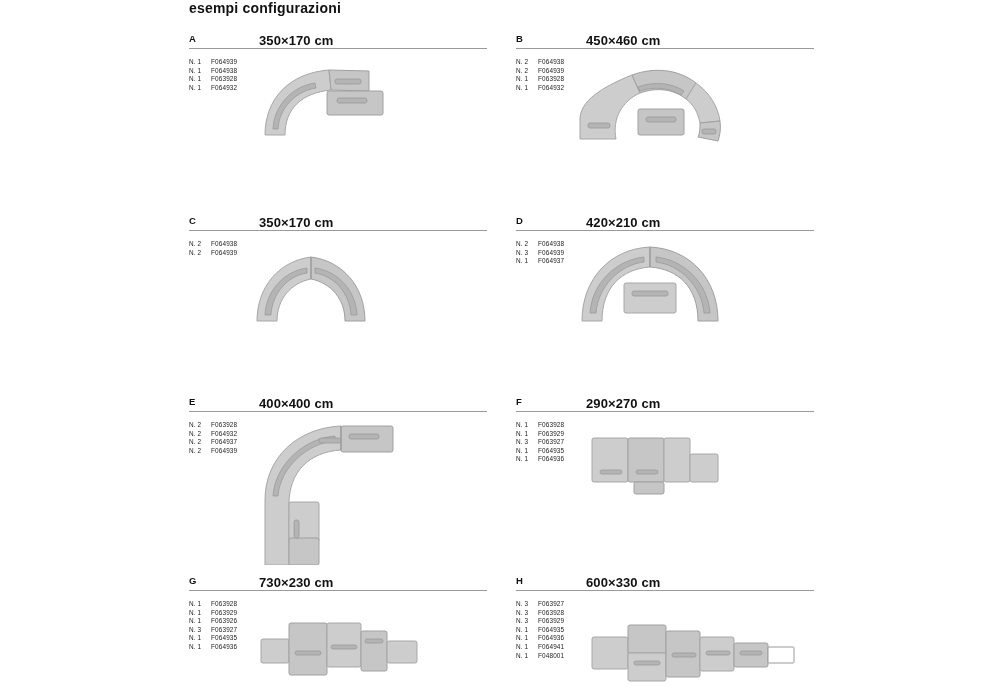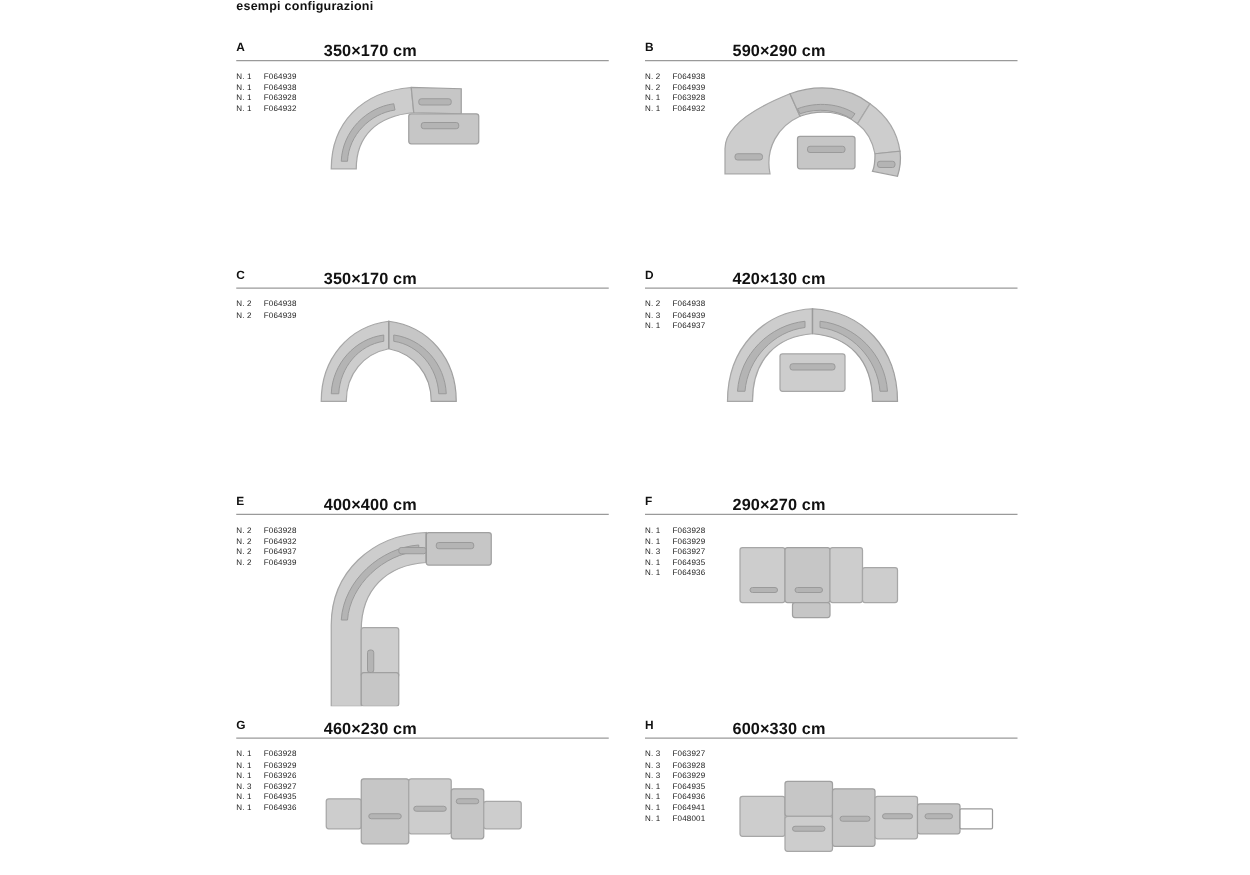--- a/index.html
+++ b/index.html
@@ -17,21 +17,21 @@
   }
   .page {
     position: relative;
     width: 1000px;
     height: 700px;
   }
   .doc-title {
     position: absolute;
     left: 189px;
     top: 0px;
-    font-size: 10px;
+    font-size: 14px;
     font-weight: bold;
     letter-spacing: 0.2px;
     color: #111;
   }
   .grid {
     position: absolute;
     left: 0;
     top: 0;
     width: 1000px;
     height: 700px;
@@ -125,21 +125,21 @@
             <rect class="arm" x="84" y="20" width="26" height="5" rx="2"></rect>
             <rect class="arm" x="86" y="39" width="30" height="5" rx="2"></rect>
           </svg>
         </div>
       </div>
     </div>
 
     <div class="cfg" style="left:516px; top:33px;">
       <div class="cfg-head">
         <span class="cfg-letter">B</span>
-        <span class="cfg-dim">590×290 cm</span>
+        <span class="cfg-dim">450×460 cm</span>
       </div>
       <div class="cfg-body" style="height:175px;">
         <div class="codes">
           <div class="code-row"><span class="code-qty">N. 2</span><span>F064938</span></div>
           <div class="code-row"><span class="code-qty">N. 2</span><span>F064939</span></div>
           <div class="code-row"><span class="code-qty">N. 1</span><span>F063928</span></div>
           <div class="code-row"><span class="code-qty">N. 1</span><span>F064932</span></div>
         </div>
         <div class="diagram" style="left:62px; top:8px;">
           <svg width="160" height="90" viewBox="0 0 160 90">
@@ -175,21 +175,21 @@
             <path class="arm" d="M62 19 C85 22 103 42 104 66 L98 66 C97 45 82 27 62 24 Z"></path>
             <line x1="58" y1="8" x2="58" y2="30" stroke="#9a9a9a" stroke-width="1"></line>
           </svg>
         </div>
       </div>
     </div>
 
     <div class="cfg" style="left:516px; top:215px;">
       <div class="cfg-head">
         <span class="cfg-letter">D</span>
-        <span class="cfg-dim">420×130 cm</span>
+        <span class="cfg-dim">420×210 cm</span>
       </div>
       <div class="cfg-body" style="height:170px;">
         <div class="codes">
           <div class="code-row"><span class="code-qty">N. 2</span><span>F064938</span></div>
           <div class="code-row"><span class="code-qty">N. 3</span><span>F064939</span></div>
           <div class="code-row"><span class="code-qty">N. 1</span><span>F064937</span></div>
         </div>
         <div class="diagram" style="left:62px; top:12px;">
           <svg width="145" height="85" viewBox="0 0 145 85">
             <path class="sofa" d="M4 78 C4 36 32 6 72 4 L72 24 C44 26 24 44 24 78 Z"></path>
@@ -255,21 +255,21 @@
             <rect class="arm" x="10" y="34" width="22" height="4" rx="2"></rect>
             <rect class="arm" x="46" y="34" width="22" height="4" rx="2"></rect>
           </svg>
         </div>
       </div>
     </div>
 
     <div class="cfg" style="left:189px; top:575px;">
       <div class="cfg-head">
         <span class="cfg-letter">G</span>
-        <span class="cfg-dim">460×230 cm</span>
+        <span class="cfg-dim">730×230 cm</span>
       </div>
       <div class="cfg-body" style="height:120px;">
         <div class="codes">
           <div class="code-row"><span class="code-qty">N. 1</span><span>F063928</span></div>
           <div class="code-row"><span class="code-qty">N. 1</span><span>F063929</span></div>
           <div class="code-row"><span class="code-qty">N. 1</span><span>F063926</span></div>
           <div class="code-row"><span class="code-qty">N. 3</span><span>F063927</span></div>
           <div class="code-row"><span class="code-qty">N. 1</span><span>F064935</span></div>
           <div class="code-row"><span class="code-qty">N. 1</span><span>F064936</span></div>
         </div>

